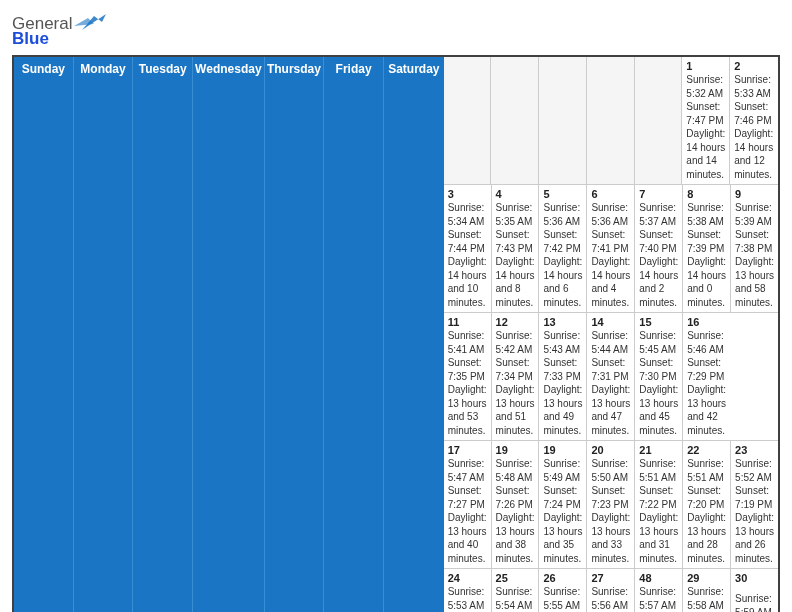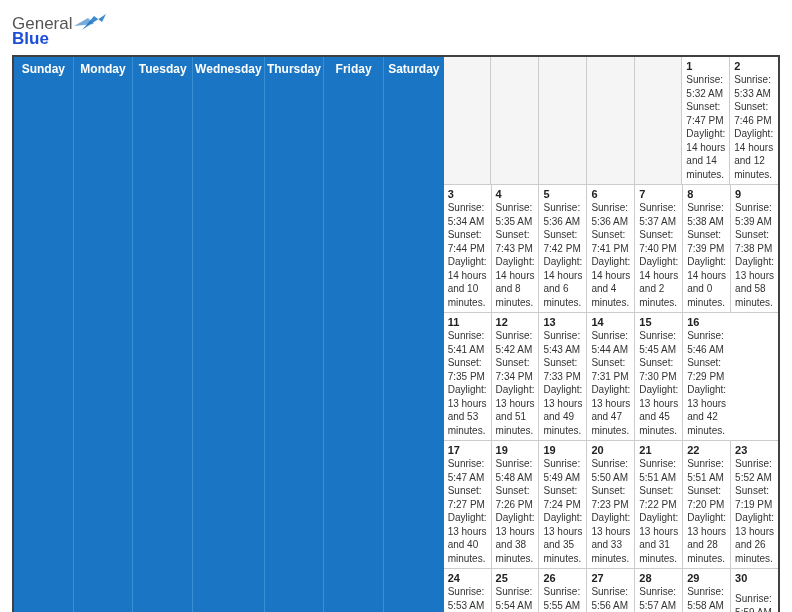--- a/index.html
+++ b/index.html
@@ -295,21 +295,21 @@
 Sunset: 7:14 PM
 Daylight: 13 hours and 19 minutes.</div>
           </div>
           <div class="cal-cell">
             <span class="day-num">27</span>
             <div class="cell-info" style="white-space: pre-line;">Sunrise: 5:56 AM
 Sunset: 7:13 PM
 Daylight: 13 hours and 16 minutes.</div>
           </div>
           <div class="cal-cell">
-            <span class="day-num">28</span>
+            <span class="day-num">48</span>
             <div class="cell-info" style="white-space: pre-line;">Sunrise: 5:57 AM
 Sunset: 7:11 PM
 Daylight: 13 hours and 14 minutes.</div>
           </div>
           <div class="cal-cell">
             <span class="day-num">29</span>
             <div class="cell-info" style="white-space: pre-line;">Sunrise: 5:58 AM
 Sunset: 7:10 PM
 Daylight: 13 hours and 11 minutes.</div>
           </div>

